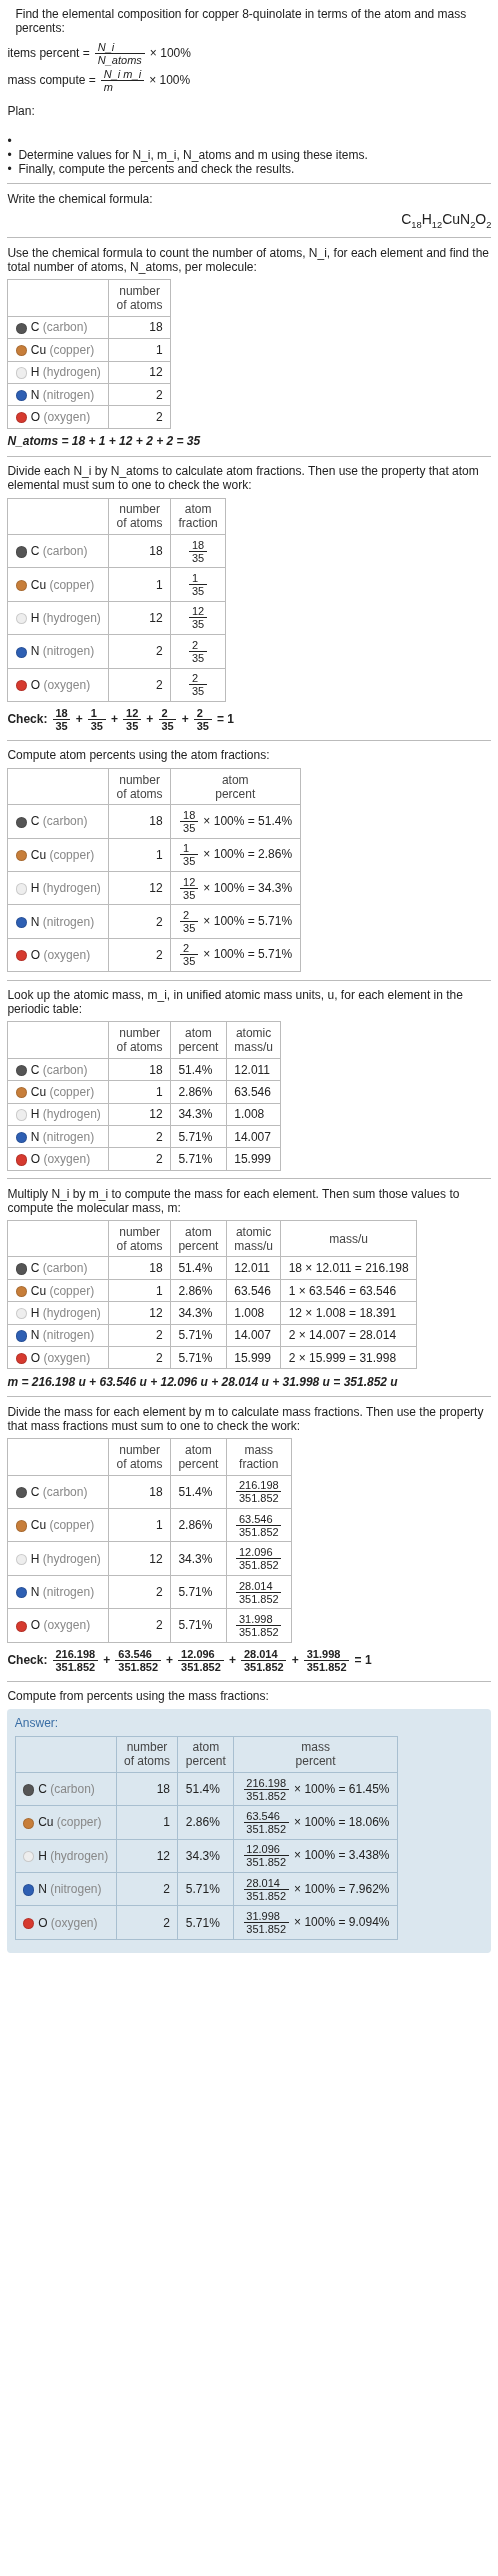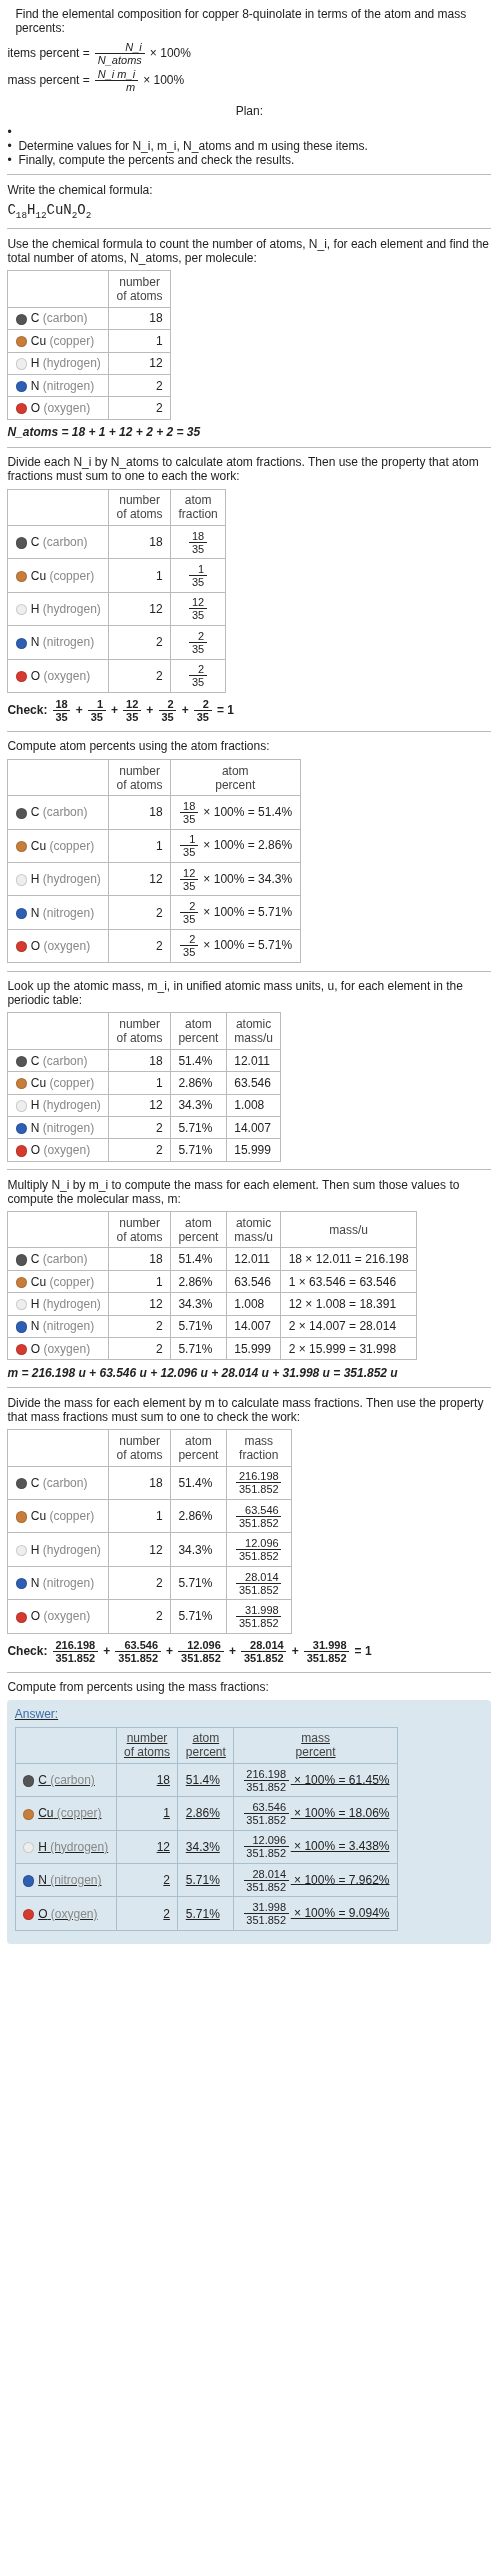--- a/index.html
+++ b/index.html
@@ -8,28 +8,28 @@
   font-family: -apple-system, BlinkMacSystemFont, "Segoe UI", Arial, sans-serif;
   font-size: 12px;
   color: #222;
   background: #fff;
   width: 484px;
 }
 .intro { margin-bottom: 5.6px; margin-left: 8px; }
 .formula-line { margin: 1.9px 0; }
 .frac {
   display: inline-block;
-  text-align: right;
+  text-align: left;
   vertical-align: middle;
   font-size: 11px;
   margin: 0 1.9px;
 }
 .frac .num { display: block; border-bottom: 0.9px solid #222; padding: 0 2.8px; }
 .frac .den { display: block; padding: 0 2.8px; }
-.section-label { margin-top: 11px; margin-bottom: 7px; text-align: center; }
+.section-label { margin-top: 11px; margin-bottom: 16px; }
 .bullet { display: flex; }
 .bullet .dot { width: 11px; flex-shrink: 0; }
 hr.thin { border: none; border-top: 0.9px solid #bbb; margin: 7.4px 0; }
 table {
   border-collapse: collapse;
   margin: 3.7px 0 5.6px 0;
 }
 th, td {
   border: 0.9px solid #bbb;
   padding: 3.7px 7.4px;
@@ -54,44 +54,43 @@
   border: 0.9px solid rgba(0,0,0,0.15);
 }
 .elem-name { color: #888; }
 .eqline { margin: 3.7px 0; font-weight: bold; }
 sub { font-size: 9.3px; }
 .answer-box {
   background: #dbe7ef;
   border-radius: 3.7px;
   padding: 7.4px;
   margin-top: 5.6px;
-  text-decoration: underline;
 }
 .answer-label { color: #3a6ea5; font-size: 12px; margin-bottom: 5.6px; }
 .answer-box table { background: transparent; }
 .answer-box th, .answer-box td { border-color: #a8bfd0; }
-.chem { font-family: Liberation Mono, monospace; }
+.chem { font-family: Liberation Sans, sans-serif; text-align: right; }
 .small-note { margin: 5.6px 0; }
 </style>
 </head>
 <body>
 
 <div class="intro">Find the elemental composition for copper 8-quinolate in terms of the atom and mass percents:</div>
 
 <div class="formula-line">
   <span>items percent =</span>
   <span class="frac">
     <span class="num"><i>N_i</i></span>
     <span class="den"><i>N_atoms</i></span>
   </span>
   <span>× 100%</span>
 </div>
 
 <div class="formula-line">
-  <span>mass percent =</span>
+  <span>mass compute =</span>
   <span class="frac">
     <span class="num"><i>N_i m_i</i></span>
     <span class="den"><i>m</i></span>
   </span>
   <span>× 100%</span>
 </div>
 
 <div class="section-label">Plan:</div>
 <div id="plan-list">
     <div class="bullet">
@@ -142,21 +141,21 @@
         <td class="left elem-cell"><span class="swatch" style="background:#d63a2f"></span><span>O</span> <span class="elem-name">(oxygen)</span></td>
         <td class="right">2</td>
       </tr>
     </tbody>
   </table>
 
 <div class="eqline"><i>N_atoms = 18 + 1 + 12 + 2 + 2 = 35</i></div>
 
 <hr class="thin">
 
-<div class="small-note">Divide each N_i by N_atoms to calculate atom fractions. Then use the property that atom fractions must sum to one to each the work:</div>
+<div class="small-note">Divide each N_i by N_atoms to calculate atom fractions. Then use the property that atom elemental must sum to one to check the work:</div>
 
 <table id="tbl2">
     <tbody>
       <tr>
         <th></th>
         <th>number<br>of atoms</th>
         <th>atom<br>fraction</th>
       </tr>
       <tr>
         <td class="left elem-cell"><span class="swatch" style="background:#555555"></span><span>C</span> <span class="elem-name">(carbon)</span></td>

